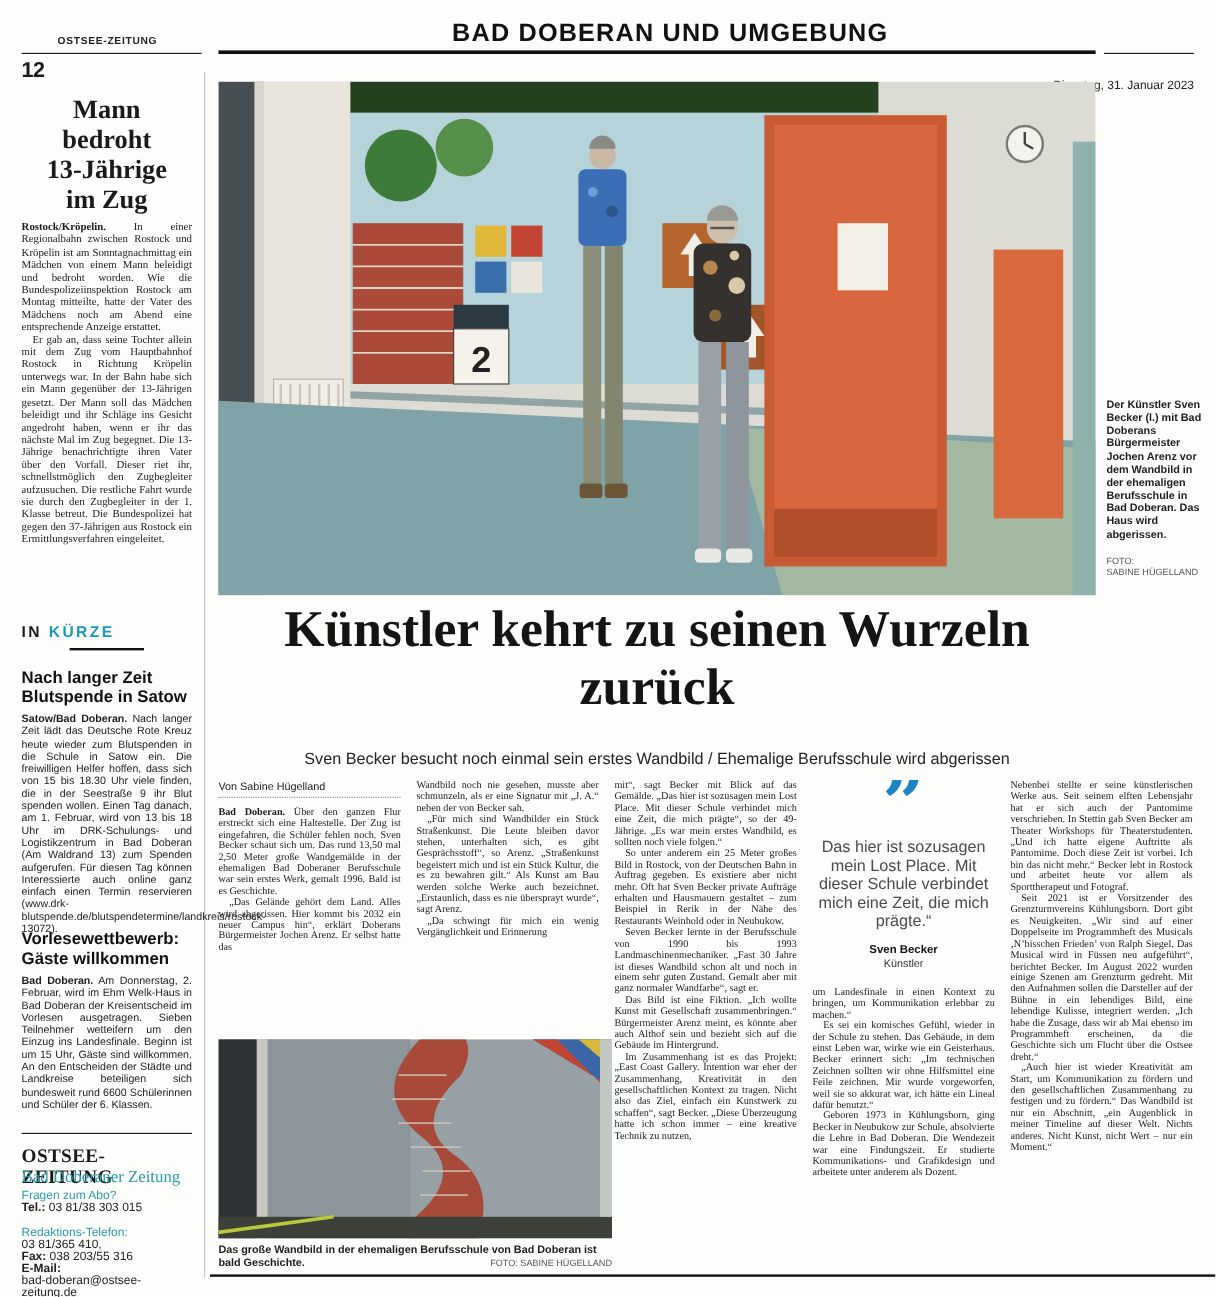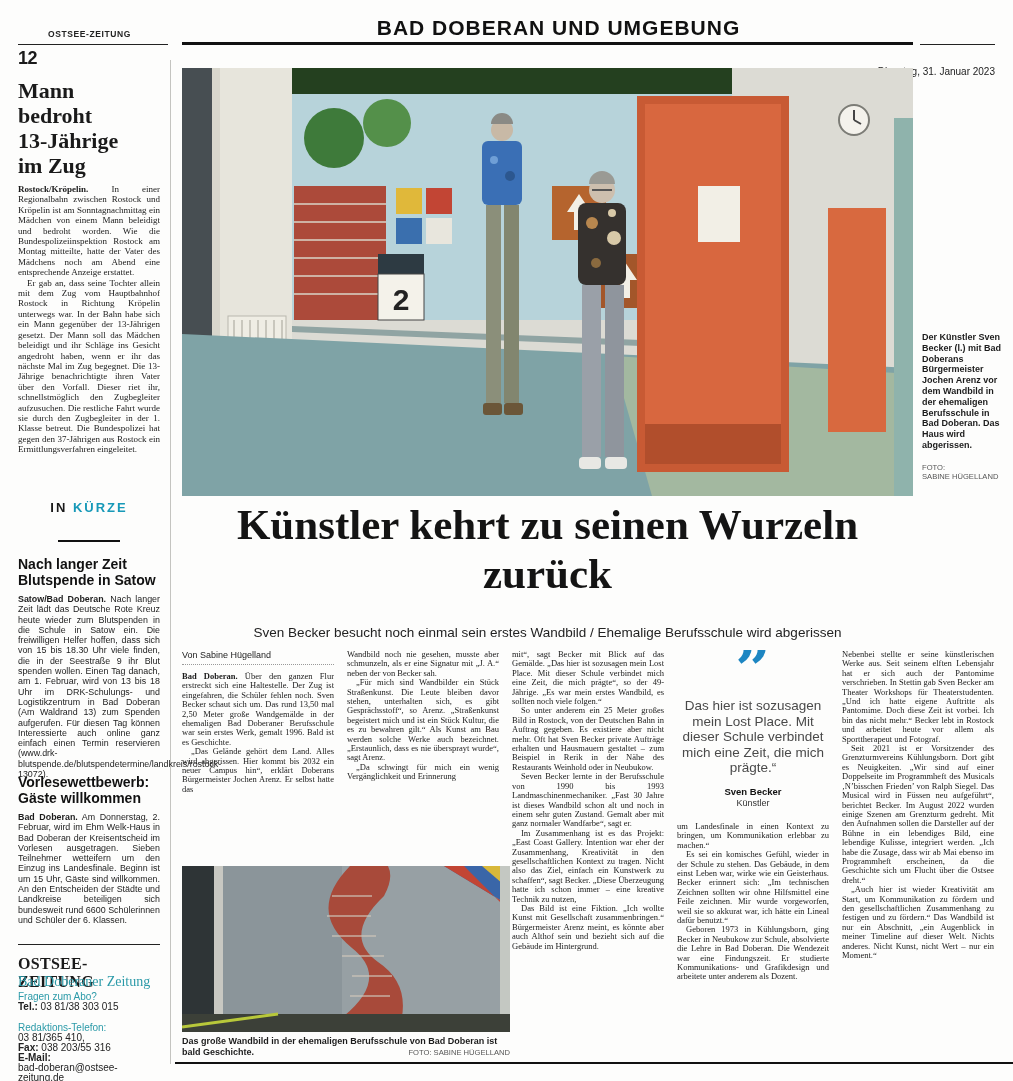--- a/index.html
+++ b/index.html
@@ -12,26 +12,26 @@
   .pagenum{left:18px;top:31px;font:bold 18px "Liberation Sans",sans-serif;letter-spacing:-0.5px;margin-top:17px;}
   .papername{left:48px;top:29px;font:bold 8.5px "Liberation Sans",sans-serif;letter-spacing:.6px;color:#222;}
   .sectiontitle{left:193px;top:16px;width:731px;text-align:center;
       font:bold 21px "Liberation Sans",sans-serif;letter-spacing:1px;color:#111;}
   .dateline{left:813px;top:26px;width:182px;text-align:right;font:10px "Liberation Sans",sans-serif;color:#222;margin-top:40px;}
   .rule{background:#111;}
   .thinrule{background:#222;height:1px;}
 
   
   .sidebar{left:18px;width:142px;}
-  .zug-title{top:78px;text-align:left;font-weight:bold;font-size:22px;line-height:25px;white-space:pre-line;}
+  .zug-title{top:78px;text-align:center;font-weight:bold;font-size:22px;line-height:25px;white-space:pre-line;}
   .side-serif{font-size:9px;line-height:10.4px;text-align:justify;hyphens:auto;}
   .side-sans{font-family:"Liberation Sans",sans-serif;font-size:8.9px;line-height:10.3px;text-align:justify;hyphens:auto;color:#1c1c1c;}
   .side-sans b,.side-serif b{font-weight:bold;}
   .brief-title{font-family:"Liberation Sans",sans-serif;font-weight:bold;font-size:14px;line-height:16px;color:#111;}
-  .inkuerze{top:500px;text-align:center;font:bold 13px "Liberation Sans",sans-serif;letter-spacing:2px;}
+  .inkuerze{top:519px;text-align:left;font:bold 13px "Liberation Sans",sans-serif;letter-spacing:2px;}
   .inkuerze .k{color:#1799b8;}
   .masthead-t{top:955px;font:bold 16px "Liberation Serif",serif;letter-spacing:.3px;}
   .masthead-s{top:974px;font:14px "Liberation Serif",serif;color:#2b9aa8;}
   .contact{font-family:"Liberation Sans",sans-serif;font-size:10px;line-height:10px;color:#222;}
   .teal{color:#2b9aa8;}
 
   
   .photocap{left:922px;top:332px;width:84px;font:bold 9px "Liberation Sans",sans-serif;line-height:10.8px;color:#1c1c1c;}
   .photocredit{font:7.6px "Liberation Sans",sans-serif;color:#555;line-height:9.5px;margin-top:12px;font-weight:normal;}
 
@@ -228,22 +228,22 @@
   <div class="abs col c2">
     <p>Wandbild noch nie gesehen, musste aber schmunzeln, als er eine Signatur mit „J. A.“ neben der von Becker sah.</p>
     <p>„Für mich sind Wandbilder ein Stück Straßenkunst. Die Leute bleiben davor stehen, unterhalten sich, es gibt Gesprächsstoff“, so Arenz. „Straßenkunst begeistert mich und ist ein Stück Kultur, die es zu bewahren gilt.“ Als Kunst am Bau werden solche Werke auch bezeichnet. „Erstaunlich, dass es nie übersprayt wurde“, sagt Arenz.</p>
     <p>„Da schwingt für mich ein wenig Vergänglichkeit und Erinnerung</p>
   </div>
 
   <div class="abs col c3">
     <p>mit“, sagt Becker mit Blick auf das Gemälde. „Das hier ist sozusagen mein Lost Place. Mit dieser Schule verbindet mich eine Zeit, die mich prägte“, so der 49-Jährige. „Es war mein erstes Wandbild, es sollten noch viele folgen.“</p>
     <p>So unter anderem ein 25 Meter großes Bild in Rostock, von der Deutschen Bahn in Auftrag gegeben. Es existiere aber nicht mehr. Oft hat Sven Becker private Aufträge erhalten und Hausmauern gestaltet – zum Beispiel in Rerik in der Nähe des Restaurants Weinhold oder in Neubukow.</p>
     <p>Seven Becker lernte in der Berufsschule von 1990 bis 1993 Landmaschinenmechaniker. „Fast 30 Jahre ist dieses Wandbild schon alt und noch in einem sehr guten Zustand. Gemalt aber mit ganz normaler Wandfarbe“, sagt er.</p>
+    <p>Das Bild ist eine Fiktion. „Ich wollte Kunst mit Gesellschaft zusammenbringen.“ Bürgermeister Arenz meint, es könnte aber auch Althof sein und bezieht sich auf die Gebäude im Hintergrund.</p>
     <p>Im Zusammenhang ist es das Projekt: „East Coast Gallery. Intention war eher der Zusammenhang, Kreativität in den gesellschaftlichen Kontext zu tragen. Nicht also das Ziel, einfach ein Kunstwerk zu schaffen“, sagt Becker. „Diese Überzeugung hatte ich schon immer – eine kreative Technik zu nutzen,</p>
-    <p>Das Bild ist eine Fiktion. „Ich wollte Kunst mit Gesellschaft zusammenbringen.“ Bürgermeister Arenz meint, es könnte aber auch Althof sein und bezieht sich auf die Gebäude im Hintergrund.</p>
   </div>
 
   <div class="abs col c4">
     <div class="quoteblock">
       <div class="qmark">”</div>
       <div class="qtext">Das hier ist sozusagen mein Lost Place. Mit dieser Schule verbindet mich eine Zeit, die mich prägte.“</div>
       <div class="qname">Sven Becker</div>
       <div class="qrole">Künstler</div>
     </div>
     <p>um Landesfinale in einen Kontext zu bringen, um Kommunikation erlebbar zu machen.“</p>

